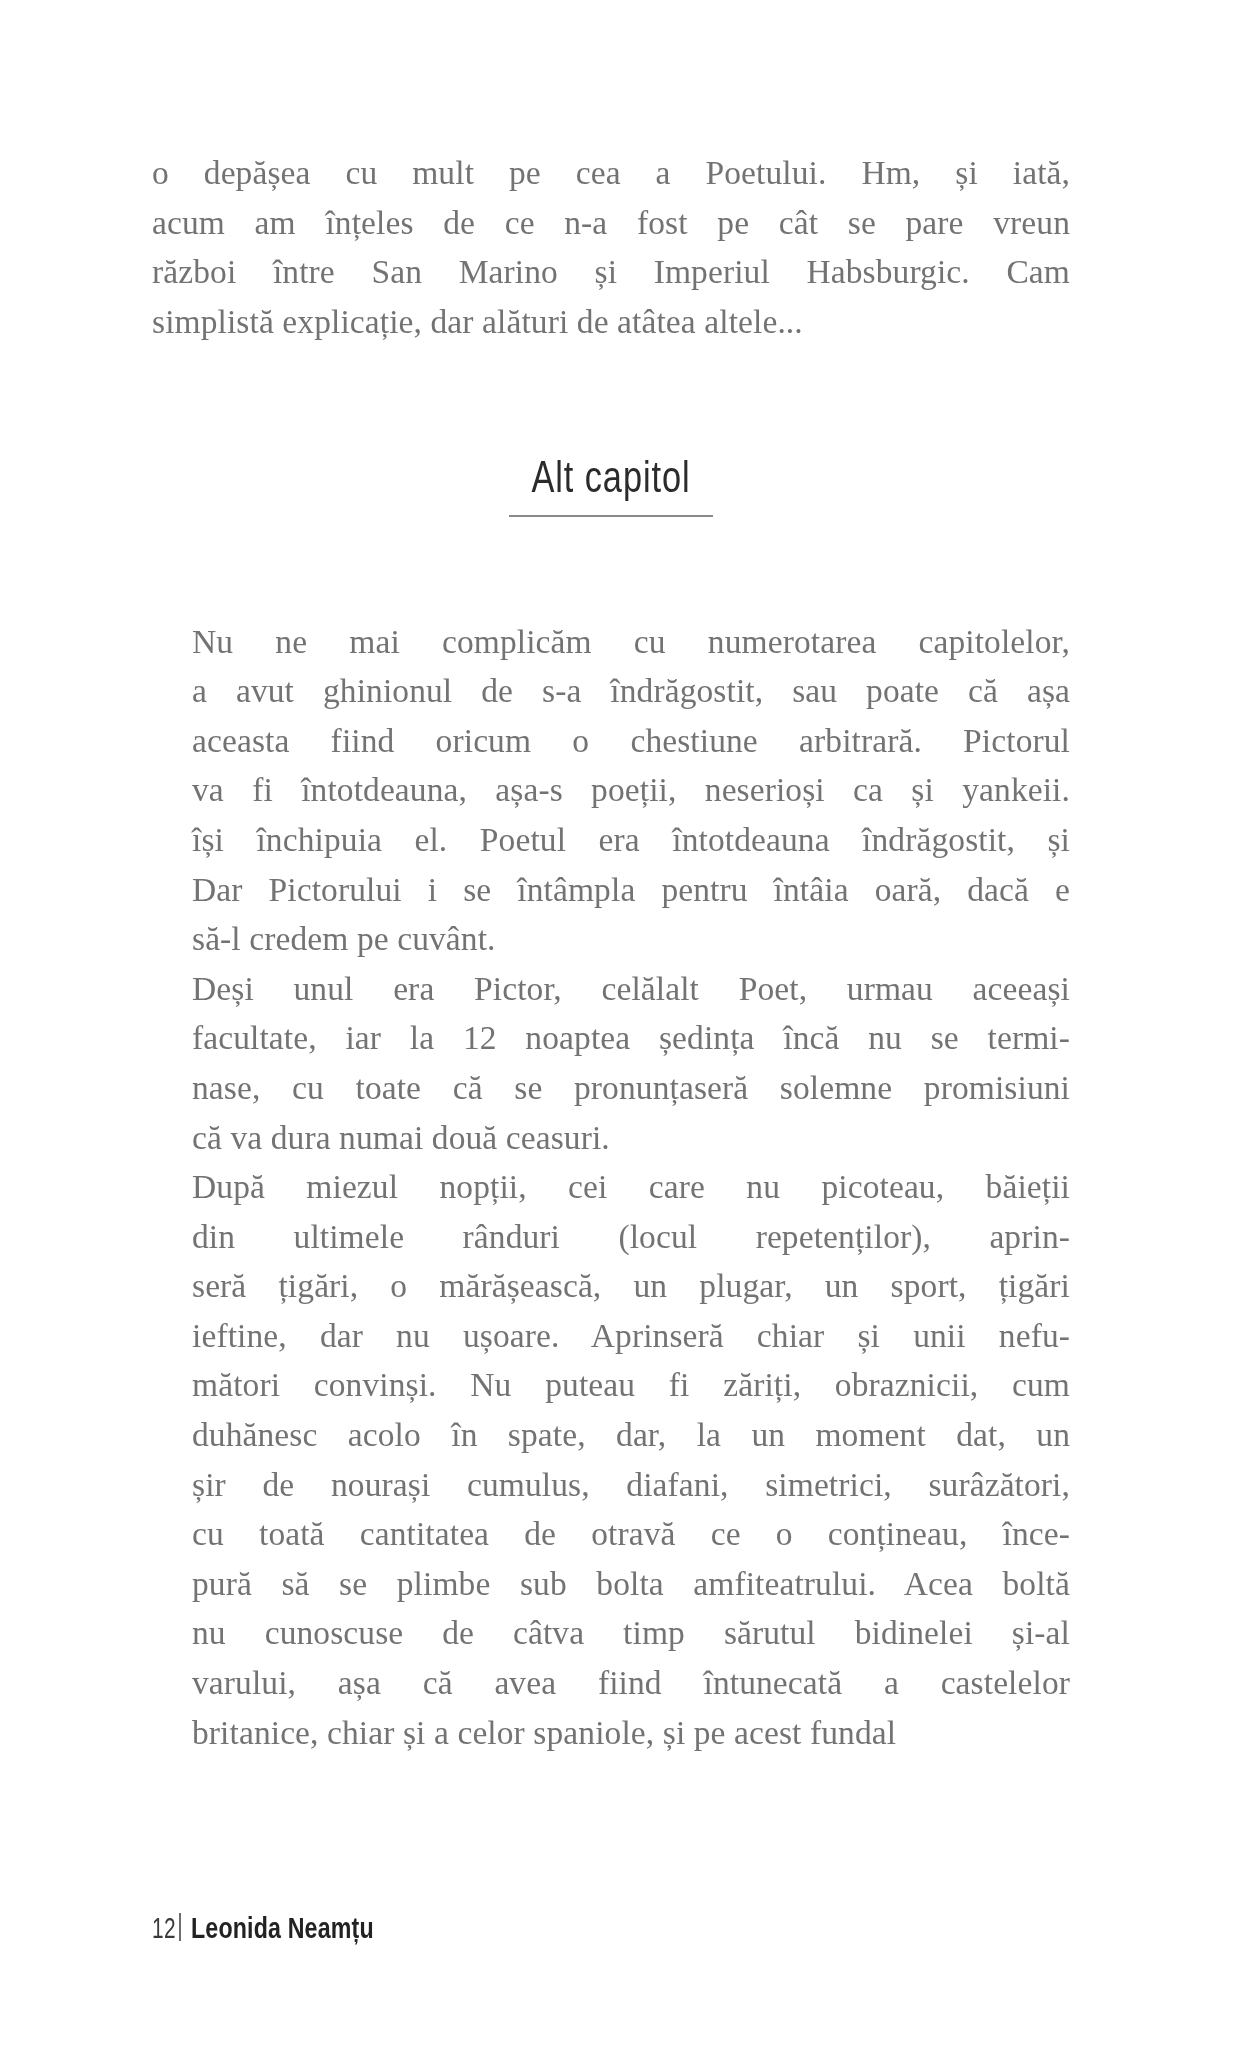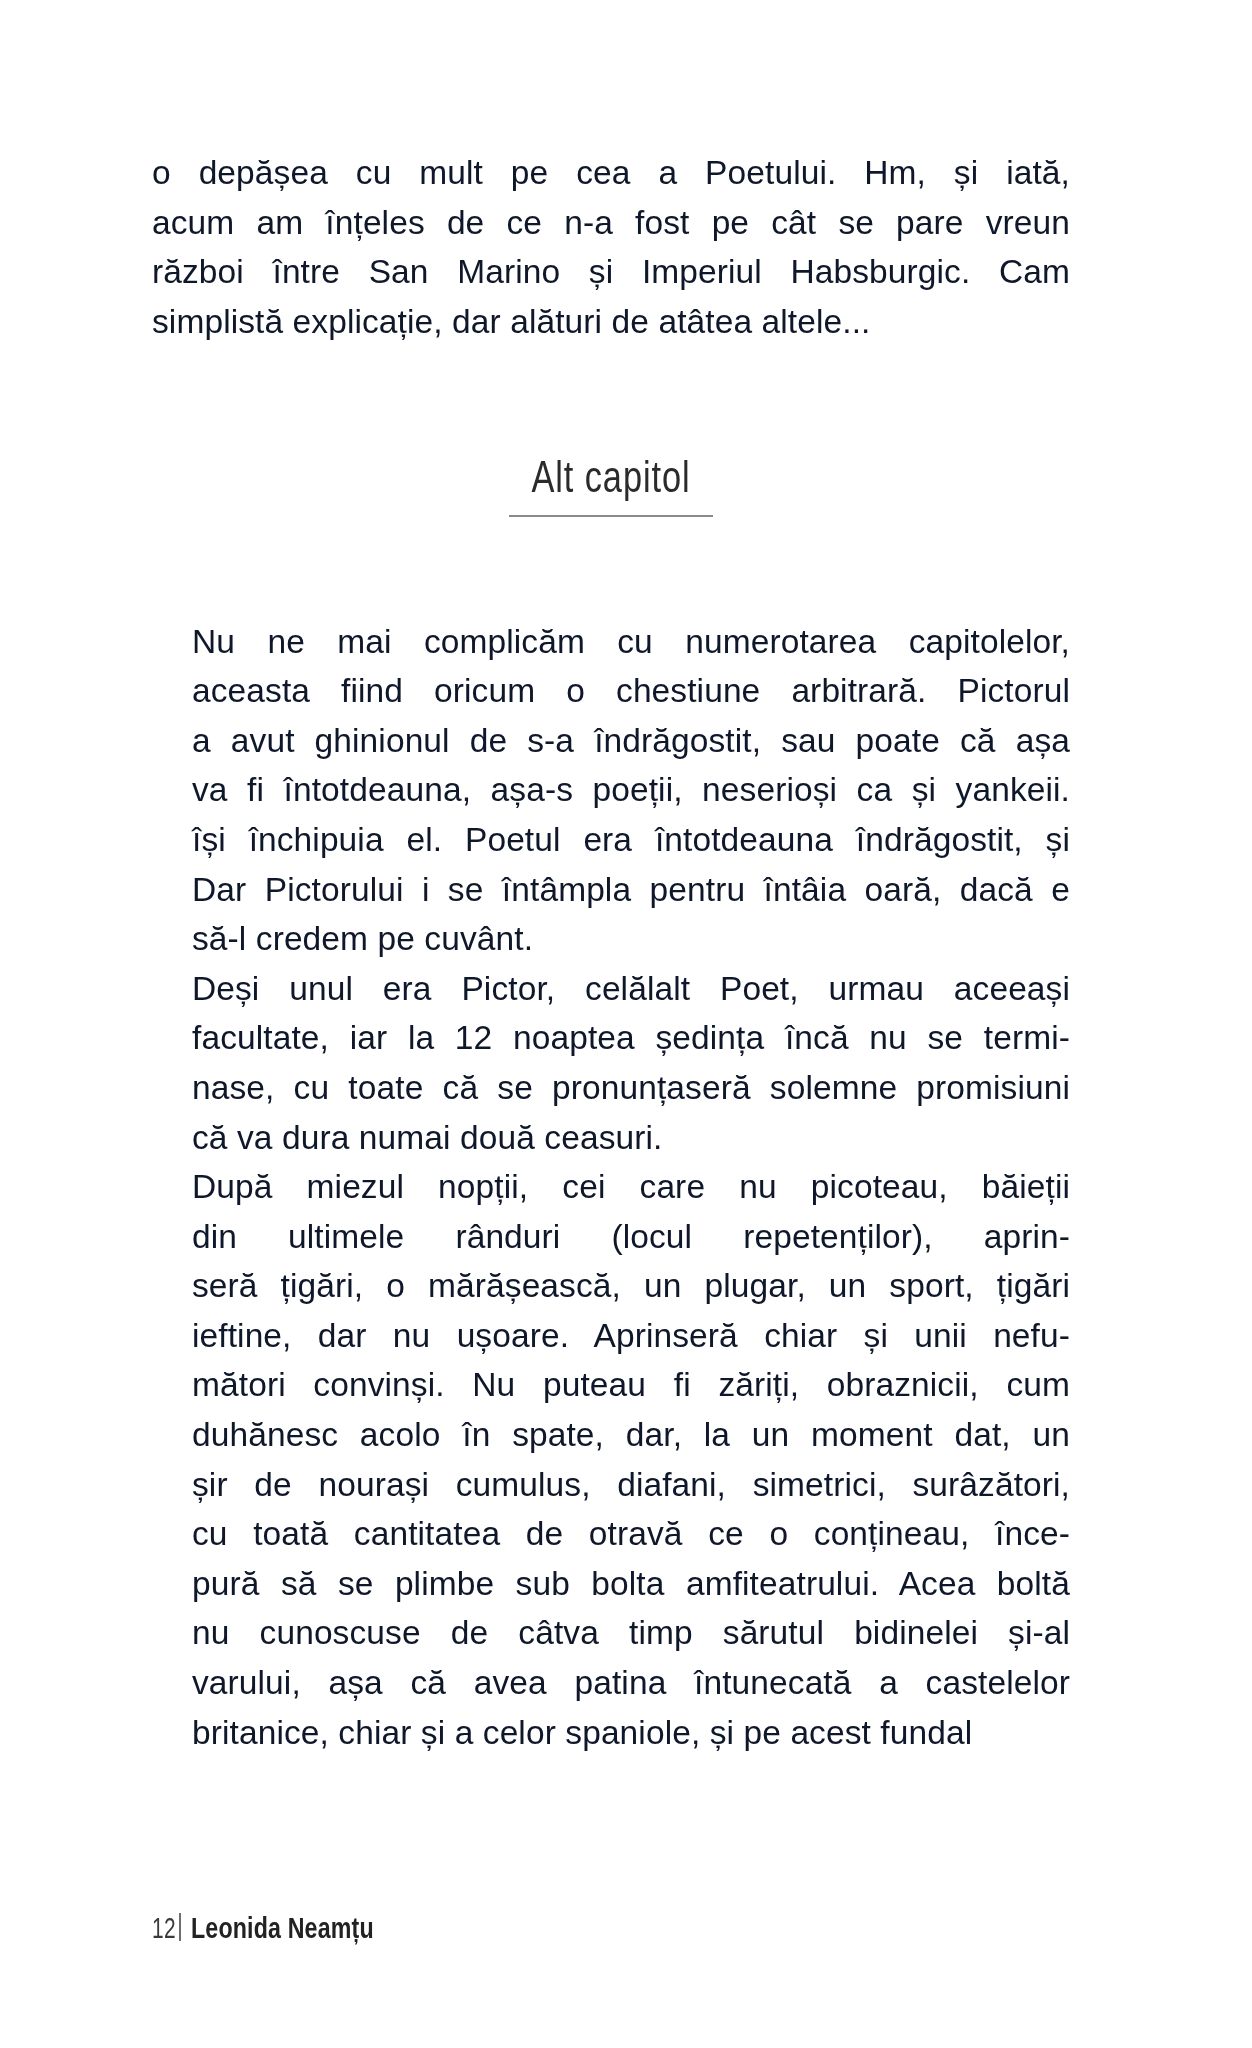--- a/index.html
+++ b/index.html
@@ -26,26 +26,26 @@
 
   .content {
     position: absolute;
     left: 152px;
     top: 148px;
     width: 918px;
   }
 
   
   .para {
-    font-family: Liberation Sans, sans-serif;
+    font-family: Liberation Serif, serif;
     font-size: 33.5px;
     line-height: 49.6px;
     text-align: justify;
     text-justify: inter-word;
-    color: #0f172a;
+    color: #737373;
     margin: 0;
     -webkit-hyphens: none;
     hyphens: none;
     letter-spacing: 0.1px;
   }
   .para.first { text-indent: 0; }
   .para.indent { text-indent: 40px; }
 
   
   .ln {
@@ -144,22 +144,22 @@
     <div class="chapter">
       <span class="chapter-inner">
         <span class="chapter-title">Alt capitol</span>
       </span>
     </div>
 
     <div class="gap-after-chapter"></div>
 
     <p class="para indent">
       <span class="ln">Nu ne mai complicăm cu numerotarea capitolelor,</span>
+      <span class="ln">a avut ghinionul de s-a îndrăgostit, sau poate că așa</span>
       <span class="ln">aceasta fiind oricum o chestiune arbitrară. Pictorul</span>
-      <span class="ln">a avut ghinionul de s-a îndrăgostit, sau poate că așa</span>
       <span class="ln">va fi întotdeauna, așa-s poeții, neserioși ca și yankeii.</span>
       <span class="ln">își închipuia el. Poetul era întotdeauna îndrăgostit, și</span>
       <span class="ln">Dar Pictorului i se întâmpla pentru întâia oară, dacă e</span>
       <span class="ln end">să-l credem pe cuvânt.</span>
     </p>
 
     <p class="para indent">
       <span class="ln">Deși unul era Pictor, celălalt Poet, urmau aceeași</span>
       <span class="ln">facultate, iar la 12 noaptea ședința încă nu se termi-</span>
       <span class="ln">nase, cu toate că se pronunțaseră solemne promisiuni</span>
@@ -170,21 +170,21 @@
       <span class="ln">După miezul nopții, cei care nu picoteau, băieții</span>
       <span class="ln">din ultimele rânduri (locul repetenților), aprin-</span>
       <span class="ln">seră țigări, o mărășească, un plugar, un sport, țigări</span>
       <span class="ln">ieftine, dar nu ușoare. Aprinseră chiar și unii nefu-</span>
       <span class="ln">mători convinși. Nu puteau fi zăriți, obraznicii, cum</span>
       <span class="ln">duhănesc acolo în spate, dar, la un moment dat, un</span>
       <span class="ln">șir de nourași cumulus, diafani, simetrici, surâzători,</span>
       <span class="ln">cu toată cantitatea de otravă ce o conțineau, înce-</span>
       <span class="ln">pură să se plimbe sub bolta amfiteatrului. Acea boltă</span>
       <span class="ln">nu cunoscuse de câtva timp sărutul bidinelei și-al</span>
-      <span class="ln">varului, așa că avea patina întunecată a castelelor</span>
+      <span class="ln">varului, așa că avea fiind întunecată a castelelor</span>
       <span class="ln end">britanice, chiar și a celor spaniole, și pe acest fundal</span>
     </p>
 
   </div>
 
   <div class="footer">
     <span class="footer-page">12</span>
     <span class="footer-sep"></span>
     <span class="footer-author">Leonida Neamțu</span>
   </div>

